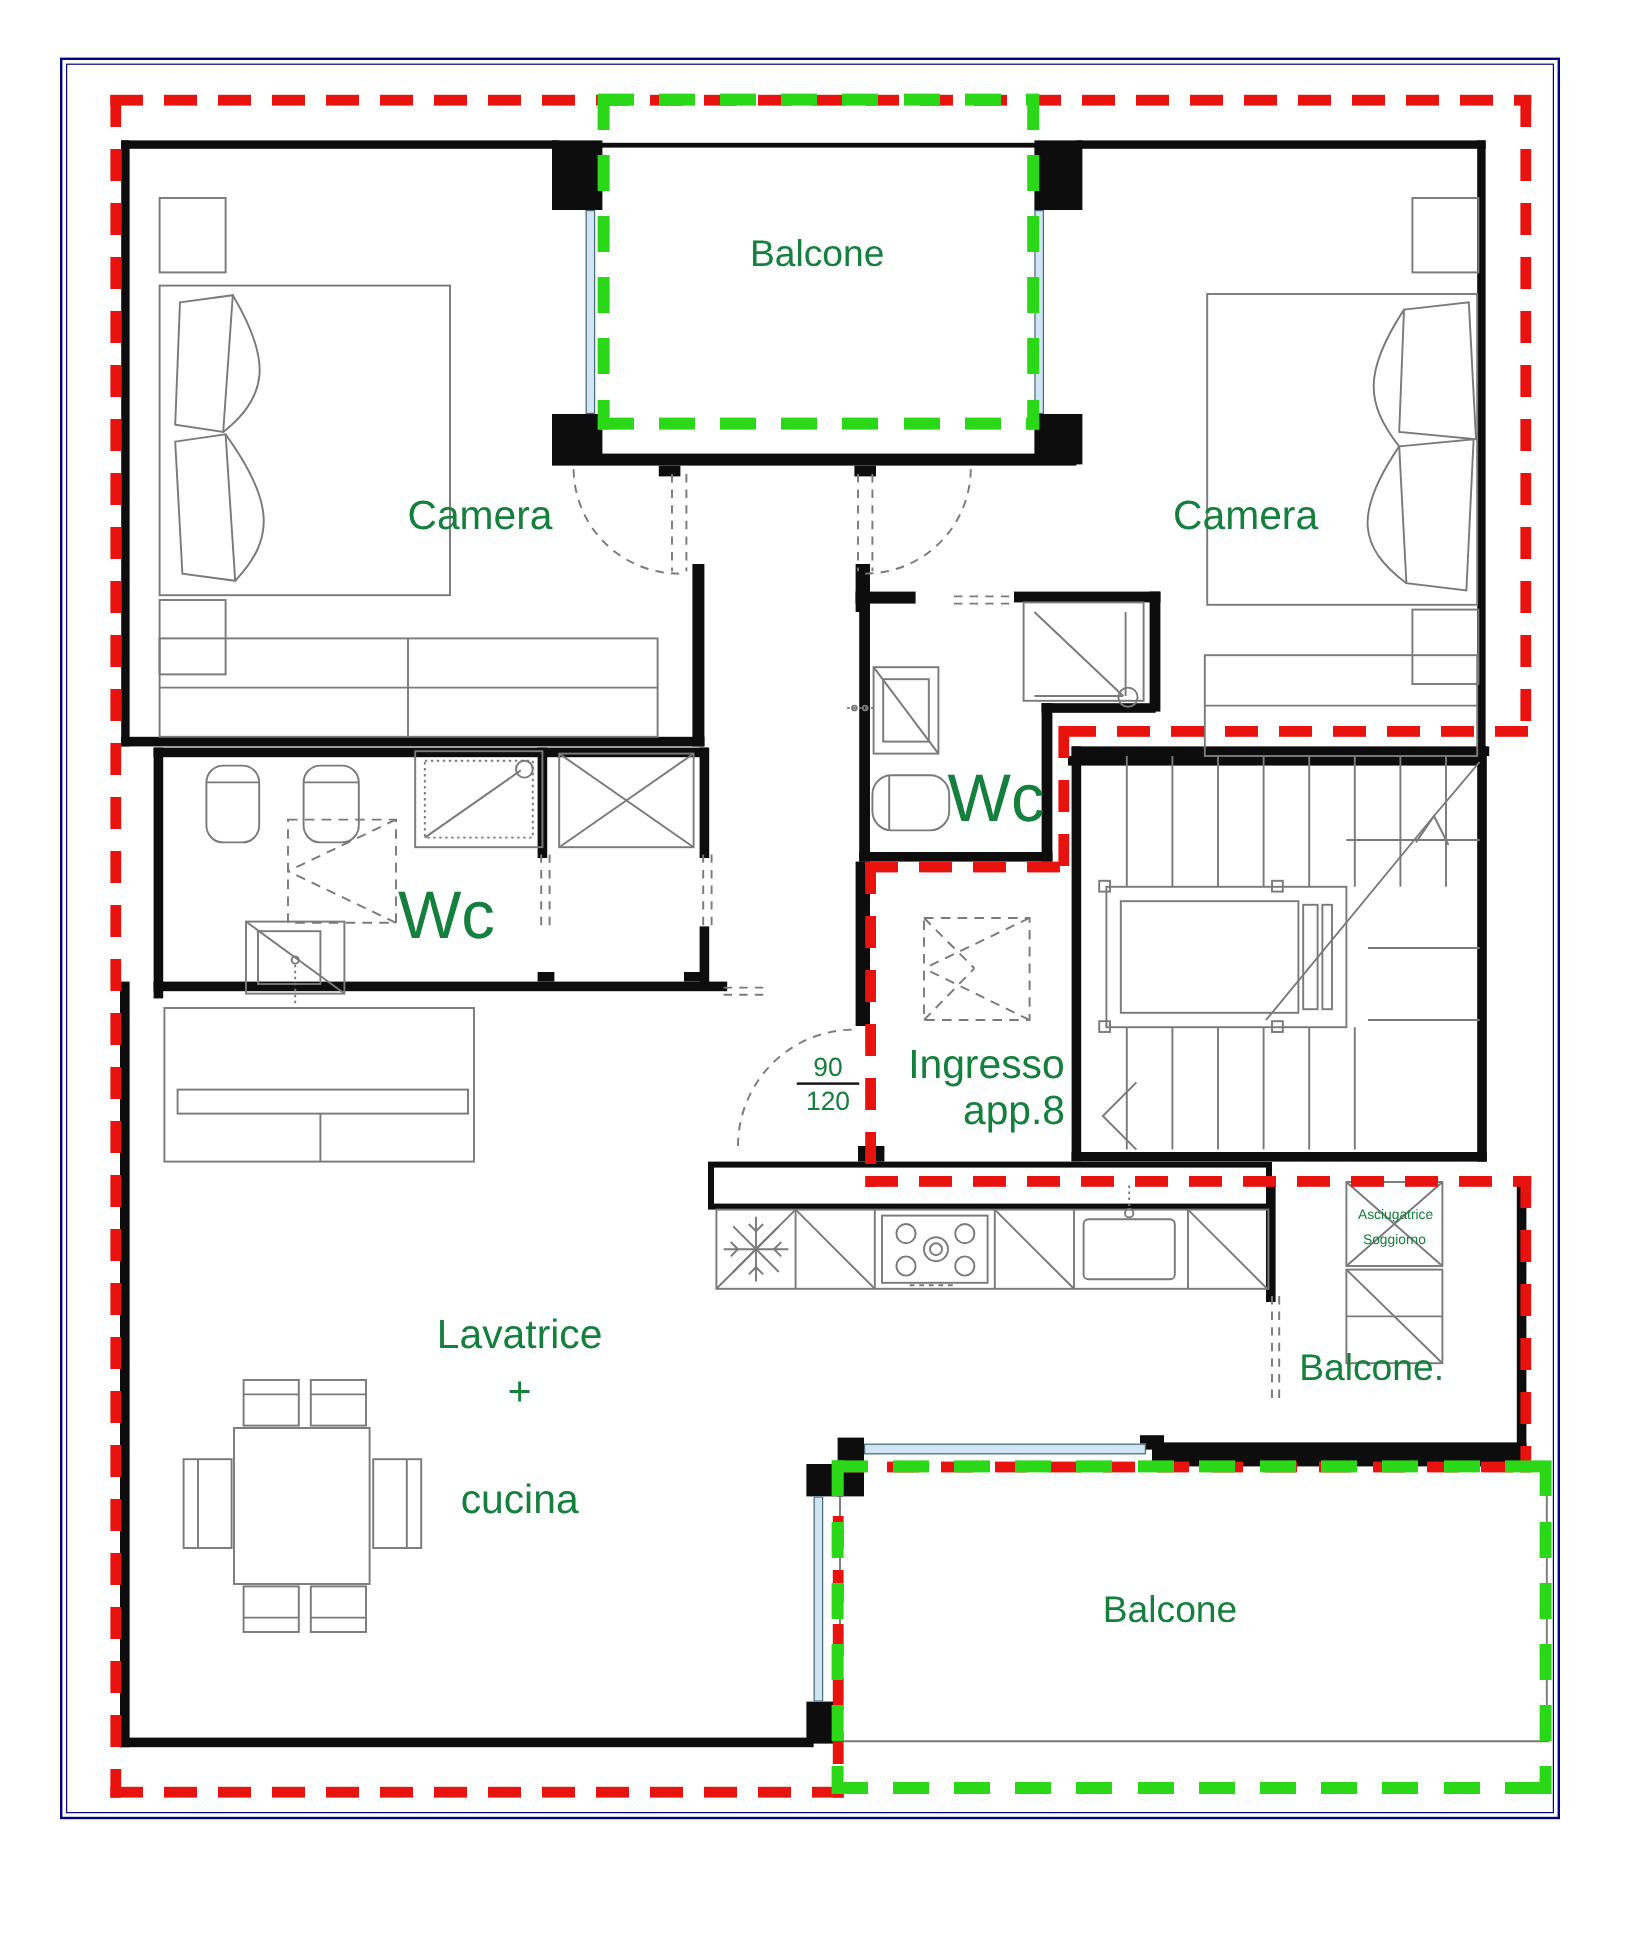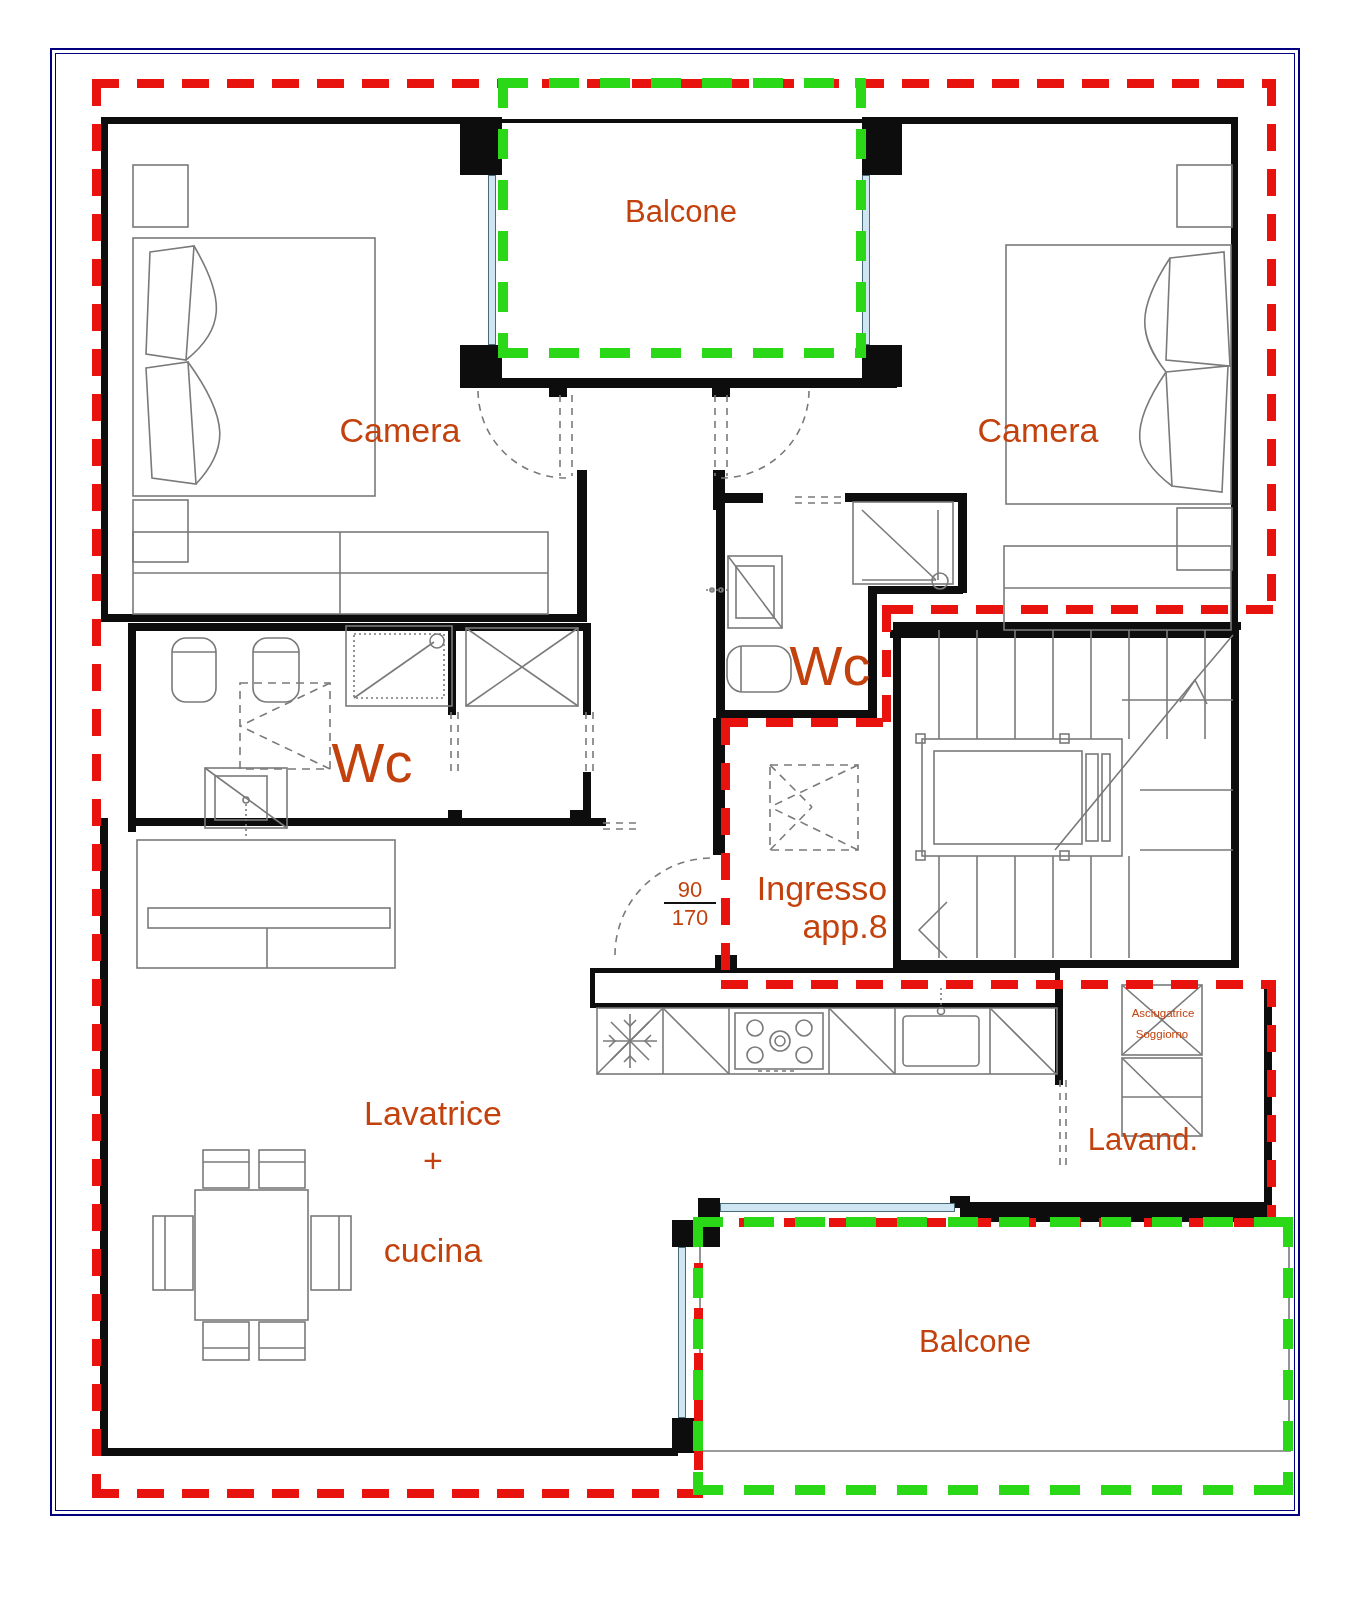--- a/index.html
+++ b/index.html
@@ -11,21 +11,21 @@
         font-family:"Liberation Sans",sans-serif;}
   .abs{position:absolute;}
   .wall{position:absolute;background:var(--wall);}
   .hollow{position:absolute;background:#fff;border:5px solid var(--wall);box-sizing:border-box;}
   .win{position:absolute;background:var(--glaz);border:1px solid #4a6b7a;box-sizing:border-box;}
   
   .dh{position:absolute;height:9px;background:repeating-linear-gradient(90deg,var(--red) 0 27px,transparent 27px 45px);}
   .dv{position:absolute;width:9px;background:repeating-linear-gradient(180deg,var(--red) 0 27px,transparent 27px 45px);}
   .gh{position:absolute;height:10px;background:repeating-linear-gradient(90deg,var(--green) 0 30px,transparent 30px 51px);}
   .gv{position:absolute;width:10px;background:repeating-linear-gradient(180deg,var(--green) 0 30px,transparent 30px 51px);}
-  .lbl{position:absolute;transform:translate(-50%,-50%);color:#c2410c;white-space:nowrap;}
+  .lbl{position:absolute;transform:translate(-50%,-50%);color:#15803d;white-space:nowrap;}
   .f-big{font-size:34px;} .f-bal{font-size:31px;} .f-wc{font-size:56px;}
   .f-dim{font-size:22px;} .f-tiny{font-size:11.5px;line-height:1.1;}
   svg{position:absolute;left:0;top:0;}
   svg *{stroke:var(--thin);fill:none;stroke-width:1.6;}
   .blueframe{position:absolute;left:50px;top:48px;width:1250px;height:1468px;
              border:2.5px solid var(--blue);box-sizing:border-box;}
   .blueframe .in{position:absolute;left:3px;top:3px;right:3px;bottom:3px;border:1.5px solid var(--blue);}
 </style>
 </head>
 <body>
@@ -325,22 +325,22 @@
 
   <div class="lbl f-bal" style="left:681px;top:212px">Balcone</div>
   <div class="lbl f-big" style="left:400px;top:430px">Camera</div>
   <div class="lbl f-big" style="left:1038px;top:430px">Camera</div>
   <div class="lbl f-wc" style="left:372px;top:762px">Wc</div>
   <div class="lbl f-wc" style="left:830px;top:665px">Wc</div>
   <div class="lbl f-big" style="left:822px;top:888px">Ingresso</div>
   <div class="lbl f-big" style="left:845px;top:926px">app.8</div>
   <div class="lbl f-dim" style="left:690px;top:890px">90</div>
   <div class="abs" style="left:664px;top:902px;width:52px;height:2px;background:#111"></div>
-  <div class="lbl f-dim" style="left:690px;top:918px">170</div>
+  <div class="lbl f-dim" style="left:690px;top:918px">120</div>
   <div class="lbl f-big" style="left:433px;top:1113px">Lavatrice</div>
   <div class="lbl f-big" style="left:433px;top:1160px">+</div>
   <div class="lbl f-big" style="left:433px;top:1250px">cucina</div>
-  <div class="lbl f-bal" style="left:1143px;top:1140px">Lavand.</div>
+  <div class="lbl f-bal" style="left:1143px;top:1140px">Balcone.</div>
   <div class="lbl f-tiny" style="left:1163px;top:1013px">Asciugatrice</div>
   <div class="lbl f-tiny" style="left:1162px;top:1034px">Soggiorno</div>
   <div class="lbl f-bal" style="left:975px;top:1342px">Balcone</div>
 
 </div>
 
 </body></html>

